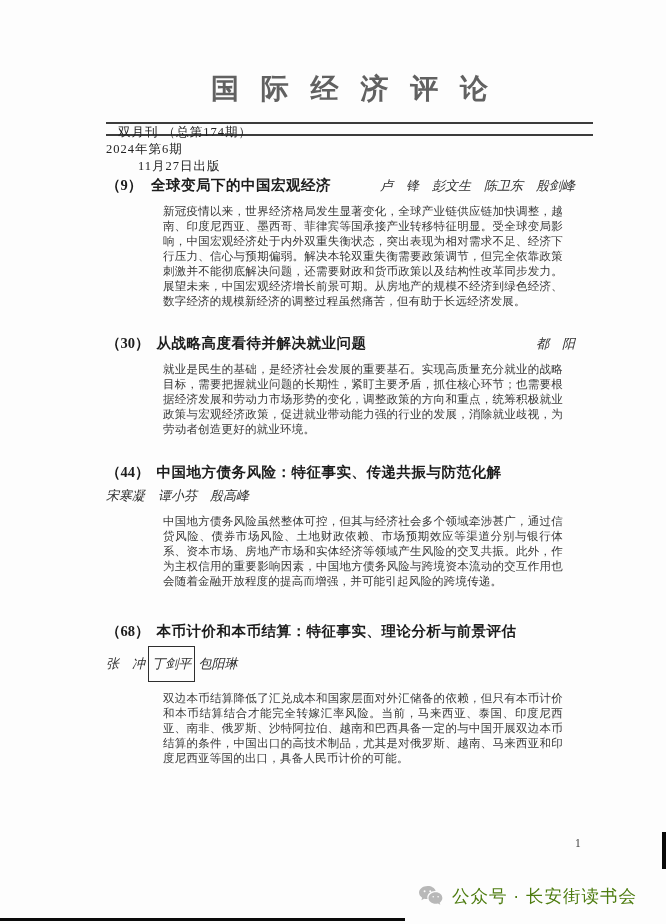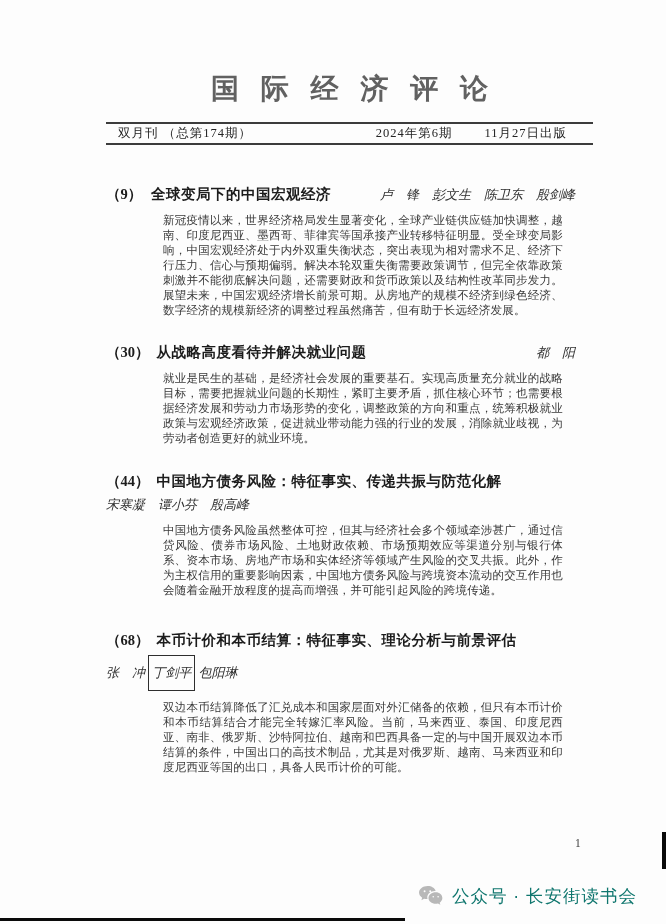--- a/index.html
+++ b/index.html
@@ -33,25 +33,26 @@
     color: #3d3d3d;
     margin-top: 4px;
   }
 
   
   .info-bar {
     width: 487px;
     margin: 16px auto 0 106px;
     border-top: 2px solid #3c3c3c;
     border-bottom: 2px solid #3c3c3c;
-    height: 23px;
+    height: 14px;
     display: flex;
-    align-items: center;
+    align-items: flex-start;
     font-size: 12.5px;
     color: #232323;
+    flex-direction: column;
   }
   .info-freq { padding-left: 12px; letter-spacing: 1px; }
   .info-spacer { flex: 1; }
   .info-issue { letter-spacing: 1px; }
   .info-date { margin-left: 32px; margin-right: 26px; letter-spacing: 1px; }
 
   
   .toc { margin-left: 106px; width: 487px; }
   .article { position: relative; }
   .a-head {
@@ -110,21 +111,21 @@
     font-size: 11.5px;
     color: #3a3a3a;
   }
   .footer-brand {
     position: absolute;
     top: 884px;
     left: 418px;
     display: flex;
     align-items: center;
     gap: 8px;
-    color: #0f766e;
+    color: #4d7c0f;
     font-family: "Liberation Sans", "DejaVu Sans", sans-serif;
     font-size: 17.5px;
     letter-spacing: 1px;
     white-space: nowrap;
   }
   .wechat-icon { width: 26px; height: 22px; display: block; }
 
   .scan-edge-bottom {
     position: absolute;
     left: 0; top: 918px;

